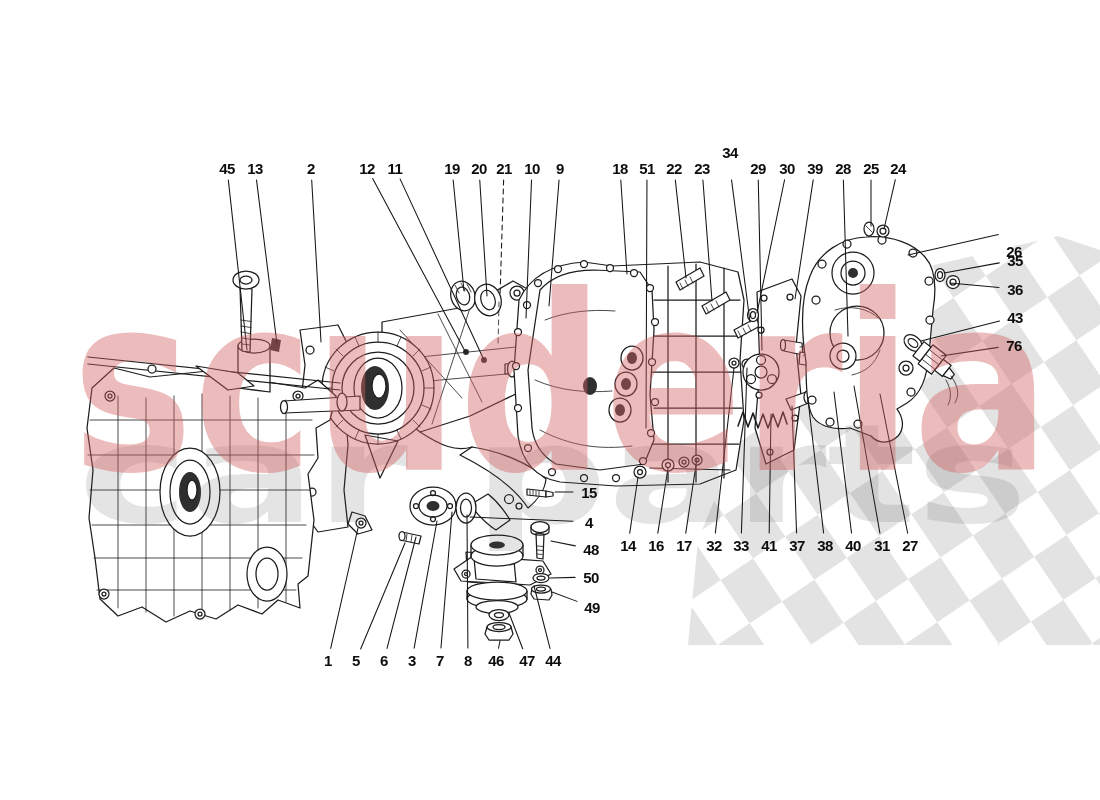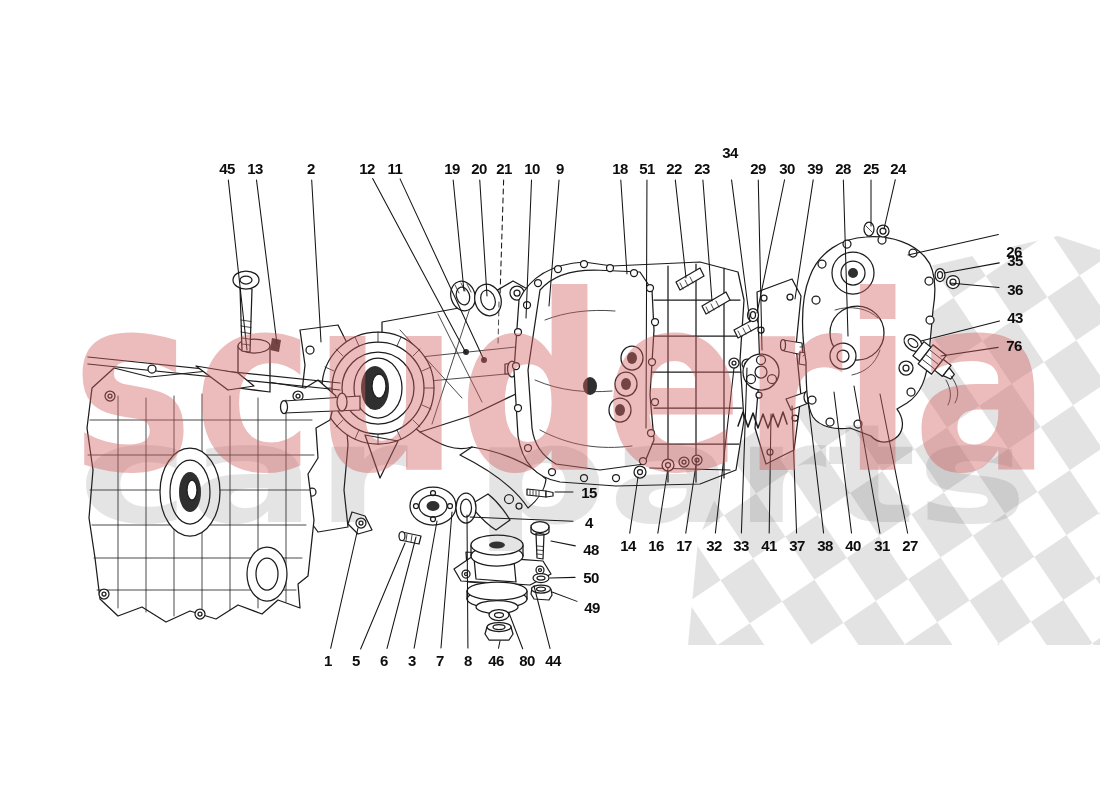--- a/index.html
+++ b/index.html
@@ -475,16 +475,16 @@
       <div class="callout" style="left: 853px; top: 545px;">40</div>
       <div class="callout" style="left: 882px; top: 545px;">31</div>
       <div class="callout" style="left: 910px; top: 545px;">27</div>
       <div class="callout" style="left: 328px; top: 660px;">1</div>
       <div class="callout" style="left: 356px; top: 660px;">5</div>
       <div class="callout" style="left: 384px; top: 660px;">6</div>
       <div class="callout" style="left: 412px; top: 660px;">3</div>
       <div class="callout" style="left: 440px; top: 660px;">7</div>
       <div class="callout" style="left: 468px; top: 660px;">8</div>
       <div class="callout" style="left: 496px; top: 660px;">46</div>
-      <div class="callout" style="left: 527px; top: 660px;">80</div>
+      <div class="callout" style="left: 527px; top: 660px;">47</div>
       <div class="callout" style="left: 553px; top: 660px;">44</div>
     </div>
 </div>
 
 </body></html>

